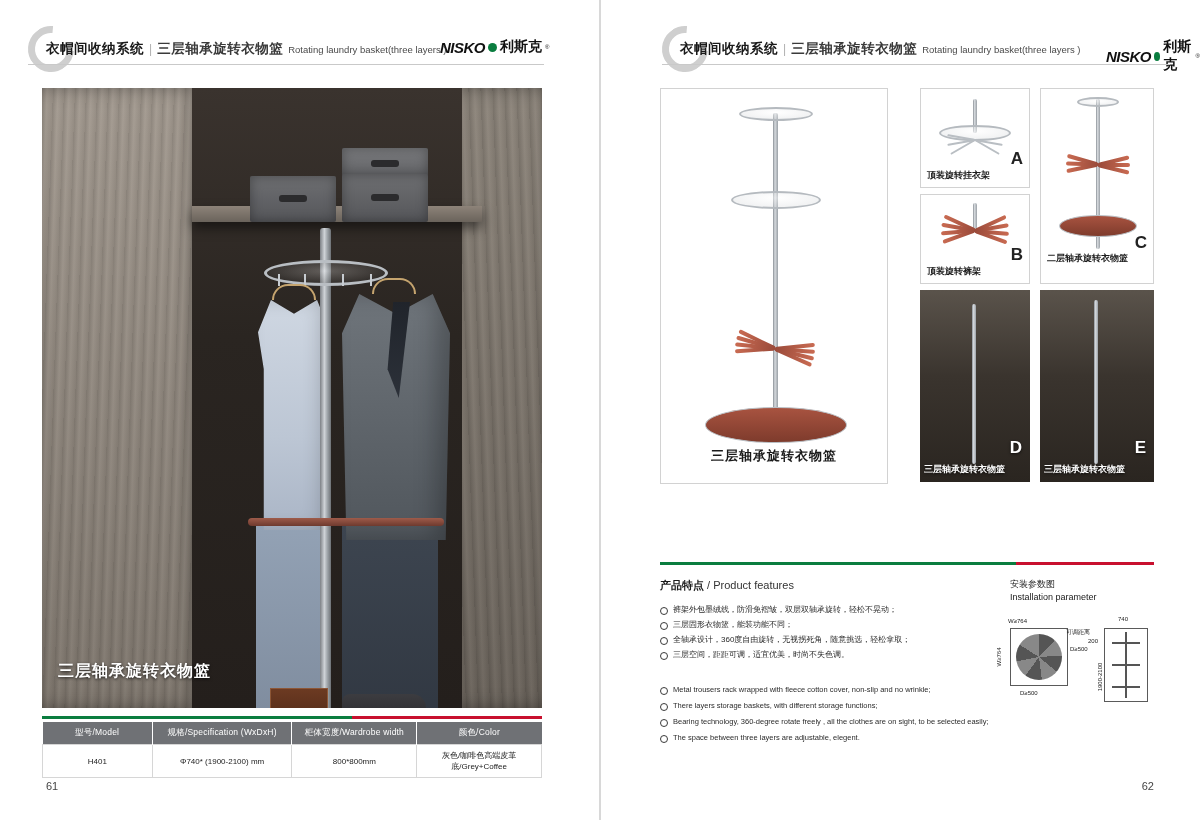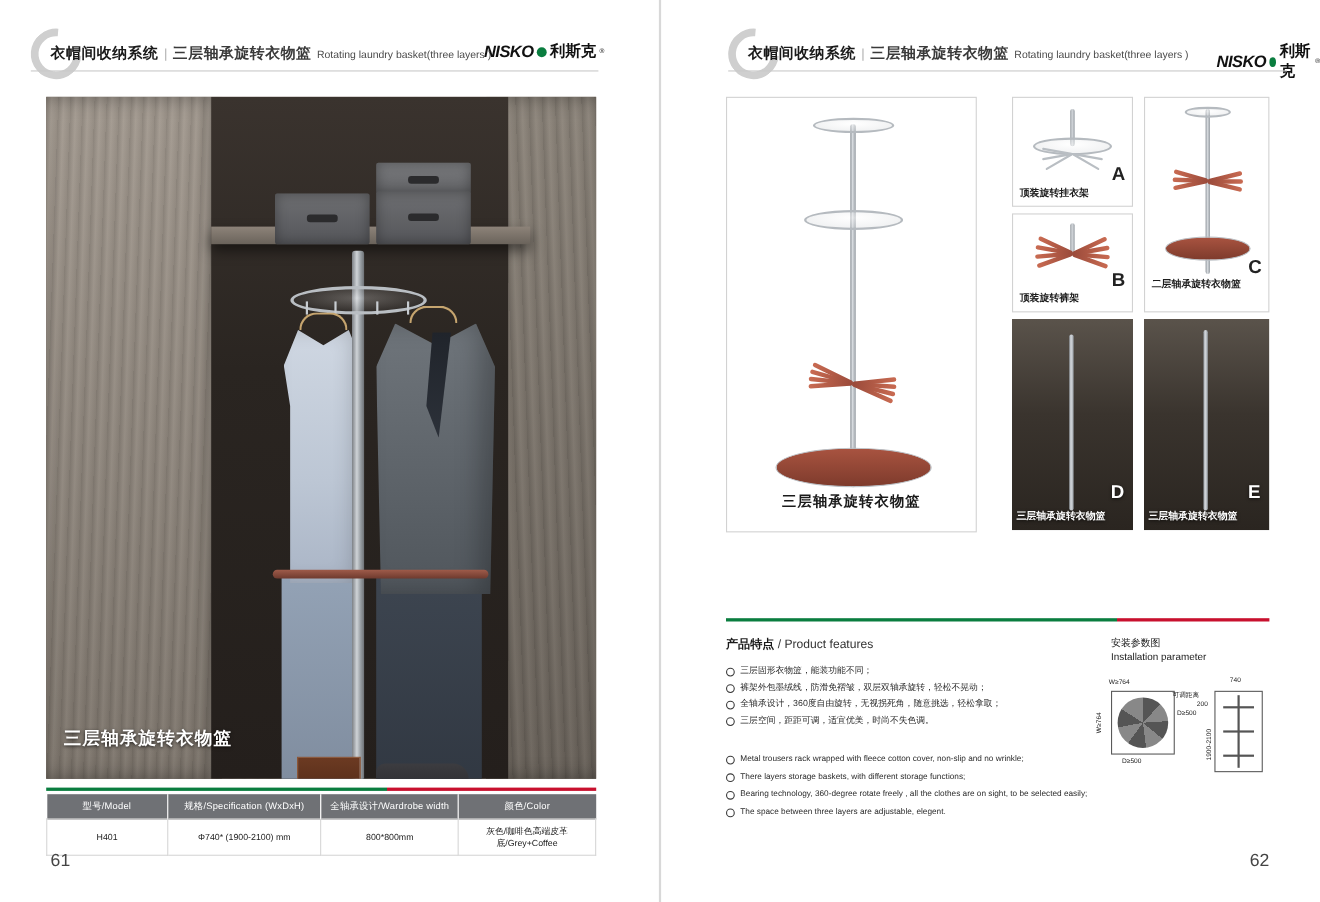--- a/index.html
+++ b/index.html
@@ -282,21 +282,21 @@
   }
   .accent-bar {
     position:absolute; left:42px; top:716px; width:500px; height:3px;
     background: linear-gradient(90deg,#0a7d3f 0 62%, #c8102e 62% 100%);
   }
 
   
   .pg-num {
     position: absolute;
     bottom: 28px;
-    font-size: 16px;
+    font-size: 11px;
     color: #444;
   }
   .pg-num.left { left: 46px; }
   .pg-num.right { right: 46px; }
   .panel {
     position: absolute;
     border: 1px solid #d2d2d2;
     background: #fff;
     overflow: hidden;
   }
@@ -474,21 +474,21 @@
       <div class="hero-caption">三层轴承旋转衣物篮</div>
     </div>
 
     <div class="accent-bar"></div>
 
     <table class="spec">
       <thead>
         <tr>
           <th style="width:22%">型号/Model</th>
           <th style="width:28%">规格/Specification (WxDxH)</th>
-          <th style="width:25%">全轴承设计/Wardrobe width</th>
+          <th style="width:25%">柜体宽度/Wardrobe width</th>
           <th style="width:25%">颜色/Color</th>
         </tr>
       </thead>
       <tbody>
         <tr>
           <td>H401</td>
           <td>Φ740* (1900-2100) mm</td>
           <td>800*800mm</td>
           <td>灰色/咖啡色高端皮革底/Grey+Coffee</td>
         </tr>
@@ -604,22 +604,22 @@
     <div class="letter onphoto">E</div>
   </div>
 
   <div class="p2-rule"></div>
 
   <div class="feat-title">
     <span>产品特点</span><span class="slash"> / </span><span class="slash">Product features</span>
   </div>
 
   <ul class="feat-list cn">
+    <li>裤架外包墨绒线，防滑免褶皱，双层双轴承旋转，轻松不晃动；</li>
     <li>三层固形衣物篮，能装功能不同；</li>
-    <li>裤架外包墨绒线，防滑免褶皱，双层双轴承旋转，轻松不晃动；</li>
     <li>全轴承设计，360度自由旋转，无视拐死角，随意挑选，轻松拿取；</li>
     <li>三层空间，距距可调，适宜优美，时尚不失色调。</li>
   </ul>
 
   <ul class="feat-list en">
     <li>Metal trousers rack wrapped with fleece cotton cover, non-slip and no wrinkle;</li>
     <li>There layers storage baskets, with different storage functions;</li>
     <li>Bearing technology, 360-degree rotate freely , all the clothes are on sight, to be selected easily;</li>
     <li>The space between three layers are adjustable, elegent.</li>
   </ul>

